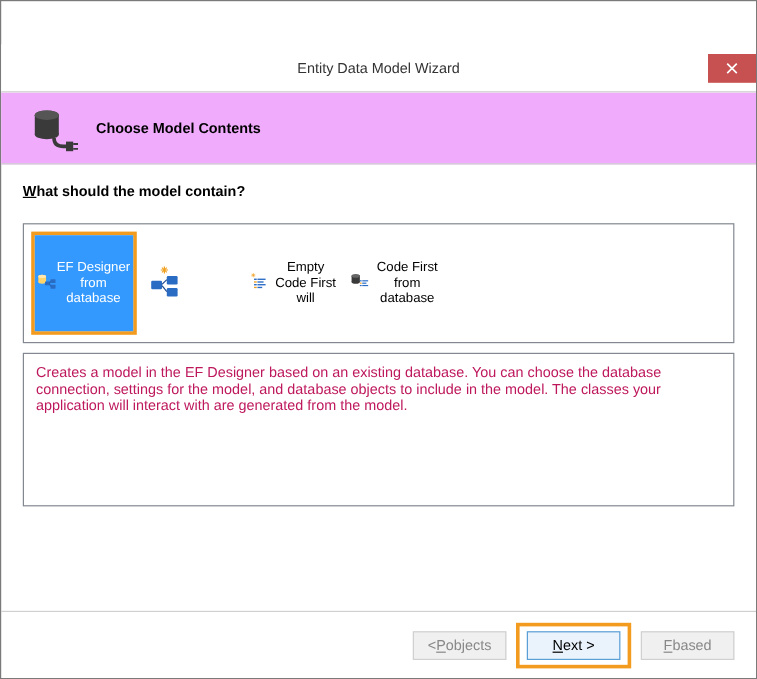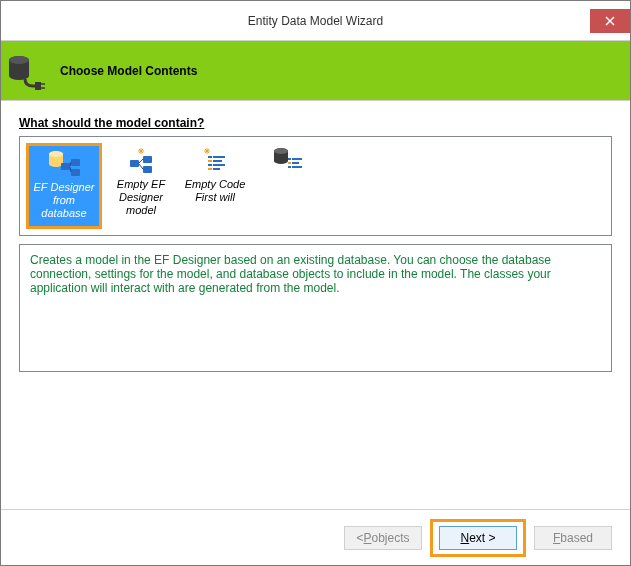--- a/index.html
+++ b/index.html
@@ -20,20 +20,21 @@
     display: flex;
     flex-direction: column;
   }
   .titlebar {
     height: 40px;
     background: #fff;
     display: flex;
     align-items: center;
     position: relative;
     border-bottom: 1px solid #d0d0d0;
+    margin-top: 36px;
   }
   .titlebar-title {
     position: absolute;
     left: 0; right: 0;
     text-align: center;
     font-size: 12px;
     color: #333;
   }
   .close-btn {
     margin-left: auto;
@@ -43,77 +44,75 @@
     display: flex;
     align-items: center;
     justify-content: center;
     color: #fff;
     cursor: pointer;
     position: relative;
     z-index: 2;
   }
   .header-strip {
     height: 60px;
-    background: #84cc16;
-    display: flex;
-    align-items: center;
-    padding: 0 4px;
+    background: #f0abfc;
+    display: flex;
+    align-items: center;
+    padding: 0 24px;
     border-bottom: 1px solid #d0d0d0;
     text-align: right;
   }
   .header-icon { width: 40px; height: 40px; margin-right: 15px; }
   .header-title { font-weight: bold; font-size: 12px; }
   .content {
     flex: 1;
     padding: 15px 18px 10px 18px;
     display: flex;
     flex-direction: column;
   }
   .prompt {
     font-size: 12px;
-    margin-bottom: 6px;
-    text-decoration: underline;
+    margin-bottom: 20px;
   }
   .prompt .ul { text-decoration: underline; }
   .options-box {
     border: 1px solid #828790;
     padding: 6px 6px 6px 6px;
     display: flex;
     gap: 4px;
     height: 100px;
   }
   .option {
-    width: 70px;
-    display: flex;
-    flex-direction: column;
+    width: 82px;
+    display: flex;
+    flex-direction: row;
     align-items: center;
     text-align: center;
     font-size: 11px;
     line-height: 13px;
     padding: 3px 2px;
     cursor: pointer;
-    font-style: italic;
   }
   .option.selected {
     background: #3399ff;
     color: #fff;
   }
   .option .ico { width: 34px; height: 30px; margin-bottom: 2px; }
   .highlight-box {
     border: 3px solid #f39b1f;
     padding: 0;
     display: inline-flex;
   }
   .desc-box {
     border: 1px solid #828790;
     margin-top: 8px;
     padding: 8px 10px;
     height: 128px;
     font-size: 12px;
-    color: #15803d;
+    color: #be185d;
   }
   .footer {
     height: 56px;
     border-top: 1px solid #d0d0d0;
     display: flex;
     align-items: center;
     justify-content: flex-end;
     padding: 0 18px;
     gap: 8px;
   }
@@ -206,21 +205,20 @@
           <rect x="19" y="20" width="9" height="7" rx="1" fill="#2a6cc4"></rect>
           <line x1="15" y1="17" x2="19" y2="13" stroke="#1a4a90" stroke-width="1"></line>
           <line x1="15" y1="18" x2="19" y2="23" stroke="#1a4a90" stroke-width="1"></line>
           <g transform="translate(14,2)">
             <line x1="0" y1="3" x2="6" y2="3" stroke="#f0a020" stroke-width="1"></line>
             <line x1="3" y1="0" x2="3" y2="6" stroke="#f0a020" stroke-width="1"></line>
             <line x1="1" y1="1" x2="5" y2="5" stroke="#f0a020" stroke-width="1"></line>
             <line x1="5" y1="1" x2="1" y2="5" stroke="#f0a020" stroke-width="1"></line>
           </g>
         </svg>
-        <span>Empty EF Designer model</span>
       </div>
 
       <div class="option">
         <svg class="ico" viewBox="0 0 34 30">
           <rect x="10" y="10" width="4" height="2" fill="#2a6cc4"></rect>
           <rect x="15" y="10" width="12" height="2" fill="#2a6cc4"></rect>
           <rect x="10" y="14" width="4" height="2" fill="#f0a020"></rect>
           <rect x="15" y="14" width="9" height="2" fill="#2a6cc4"></rect>
           <rect x="10" y="18" width="4" height="2" fill="#2a6cc4"></rect>
           <rect x="15" y="18" width="12" height="2" fill="#2a6cc4"></rect>
@@ -242,20 +240,21 @@
           <rect x="2" y="5" width="14" height="10" fill="#3a3a3a"></rect>
           <ellipse cx="9" cy="15" rx="7" ry="3" fill="#3a3a3a"></ellipse>
           <ellipse cx="9" cy="5" rx="7" ry="3" fill="#666"></ellipse>
           <rect x="16" y="12" width="3" height="2" fill="#2a6cc4"></rect>
           <rect x="20" y="12" width="10" height="2" fill="#2a6cc4"></rect>
           <rect x="16" y="16" width="3" height="2" fill="#f0a020"></rect>
           <rect x="20" y="16" width="7" height="2" fill="#2a6cc4"></rect>
           <rect x="16" y="20" width="3" height="2" fill="#2a6cc4"></rect>
           <rect x="20" y="20" width="10" height="2" fill="#2a6cc4"></rect>
         </svg>
+        <span>Code First from database</span>
       </div>
 
     </div>
 
     <div class="desc-box">
       <span>Creates a model in the EF Designer based on an existing database. You can choose the database connection, settings for the model, and database objects to include in the model. The classes your application will interact with are generated from the model.</span>
     </div>
 
   </div>
 

